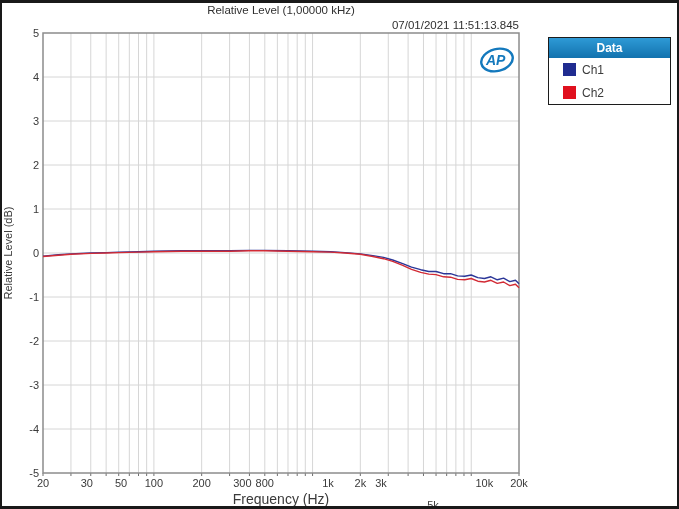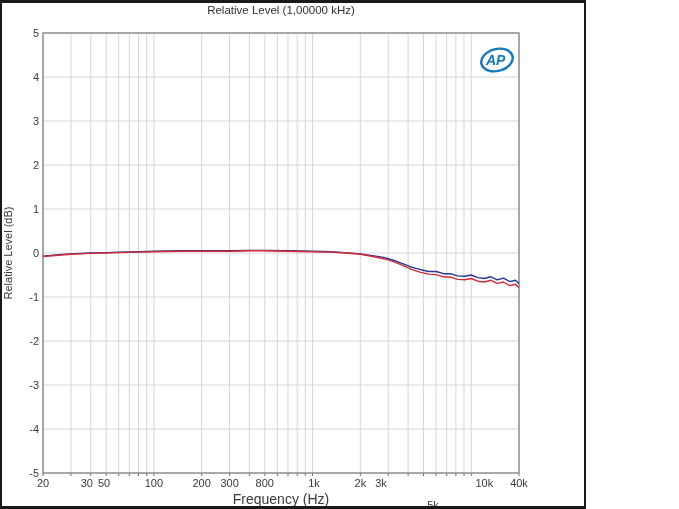--- a/index.html
+++ b/index.html
@@ -1,18 +1,18 @@
 <!DOCTYPE html>
 <html><head>
 <meta charset="utf-8">
 <style>
   html,body { margin:0; padding:0; background:#fff; }
   * { box-sizing:border-box; }
   .frame {
-    position:relative; width:586px; height:509px; background:#fff;
+    position:relative; width:679px; height:509px; background:#fff;
     border:3px solid #191919; border-left-width:2px; border-right-width:2px;
     font-family:"Liberation Sans", sans-serif; color:#333; overflow:hidden;text-decoration:underline;
   }
   .chart-title {
     position:absolute; left:41px; top:1px; width:476px;
     text-align:center; font-size:11.5px; color:#303030;
   }
   .timestamp {
     position:absolute; right:158px; top:16px;
     font-size:11.5px; color:#303030;
@@ -56,20 +56,21 @@
     flex:0 0 13px;
   }
   .ap-logo { position:absolute; left:475px; top:42px; }
 </style>
 </head>
 <body>
 
 <div class="frame">
 
   <div class="chart-title">Relative Level (1,00000 kHz)</div>
+  <div class="timestamp">07/01/2021 11:51:13.845</div>
 
   <div class="plot">
     <svg id="chart-svg" width="476" height="440">
         <line x1="27.93981310350142" y1="0" x2="27.93981310350142" y2="440" stroke="#d6d6d6" stroke-width="1"></line>
         <line x1="47.763425978685014" y1="0" x2="47.763425978685014" y2="440" stroke="#d6d6d6" stroke-width="1"></line>
         <line x1="63.13981470929664" y1="0" x2="63.13981470929664" y2="440" stroke="#d6d6d6" stroke-width="1"></line>
         <line x1="75.70323908218644" y1="0" x2="75.70323908218644" y2="440" stroke="#d6d6d6" stroke-width="1"></line>
         <line x1="86.32546303691042" y1="0" x2="86.32546303691042" y2="440" stroke="#d6d6d6" stroke-width="1"></line>
         <line x1="95.52685195737003" y1="0" x2="95.52685195737003" y2="440" stroke="#d6d6d6" stroke-width="1"></line>
         <line x1="103.64305218568786" y1="0" x2="103.64305218568786" y2="440" stroke="#d6d6d6" stroke-width="1"></line>
@@ -149,30 +150,43 @@
       <div class="y-tick" style="top: 243px;">0</div>
       <div class="y-tick" style="top: 287px;">-1</div>
       <div class="y-tick" style="top: 331px;">-2</div>
       <div class="y-tick" style="top: 375px;">-3</div>
       <div class="y-tick" style="top: 419px;">-4</div>
       <div class="y-tick" style="top: 463px;">-5</div>
     </div>
   <div id="x-ticks">
       <div class="x-tick" style="left: 19px; text-align: center;">20</div>
       <div class="x-tick" style="left: 46.9398px; text-align: right;">30</div>
-      <div class="x-tick" style="left: 80px;">50</div>
+      <div class="x-tick" style="left: 97px;">50</div>
       <div class="x-tick" style="left: 129.903px;">100</div>
       <div class="x-tick" style="left: 177.667px;">200</div>
-      <div class="x-tick" style="left: 205.606px;">300</div>
+      <div class="x-tick" style="left: 205.606px; text-align: right;">300</div>
       <div class="x-tick" style="left: 240.806px;">800</div>
-      <div class="x-tick" style="left: 290px;">1k</div>
+      <div class="x-tick" style="left: 304px;">1k</div>
       <div class="x-tick" style="left: 336.333px;">2k</div>
       <div class="x-tick" style="left: 357px;">3k</div>
       <div class="x-tick" style="left: 409px; margin-top: 22px;">5k</div>
       <div class="x-tick" style="left: 447.237px; text-align: right;">10k</div>
-      <div class="x-tick" style="left: 495px;">40k</div>
+      <div class="x-tick" style="left: 495px;">20k</div>
     </div>
 
   <div class="ylabel">Relative Level (dB)</div>
   <div class="xlabel">Frequency (Hz)</div>
 
+  <div class="legend">
+    <div class="legend-header">Data</div>
+    <div id="legend-items">
+        <div class="legend-item">
+          <span class="legend-swatch" style="background: rgb(32, 44, 144);"></span>
+          <span>Ch1</span>
+        </div>
+        <div class="legend-item">
+          <span class="legend-swatch" style="background: rgb(224, 16, 30);"></span>
+          <span>Ch2</span>
+        </div>
+      </div>
+  </div>
 
 </div>
 
 </body></html>

